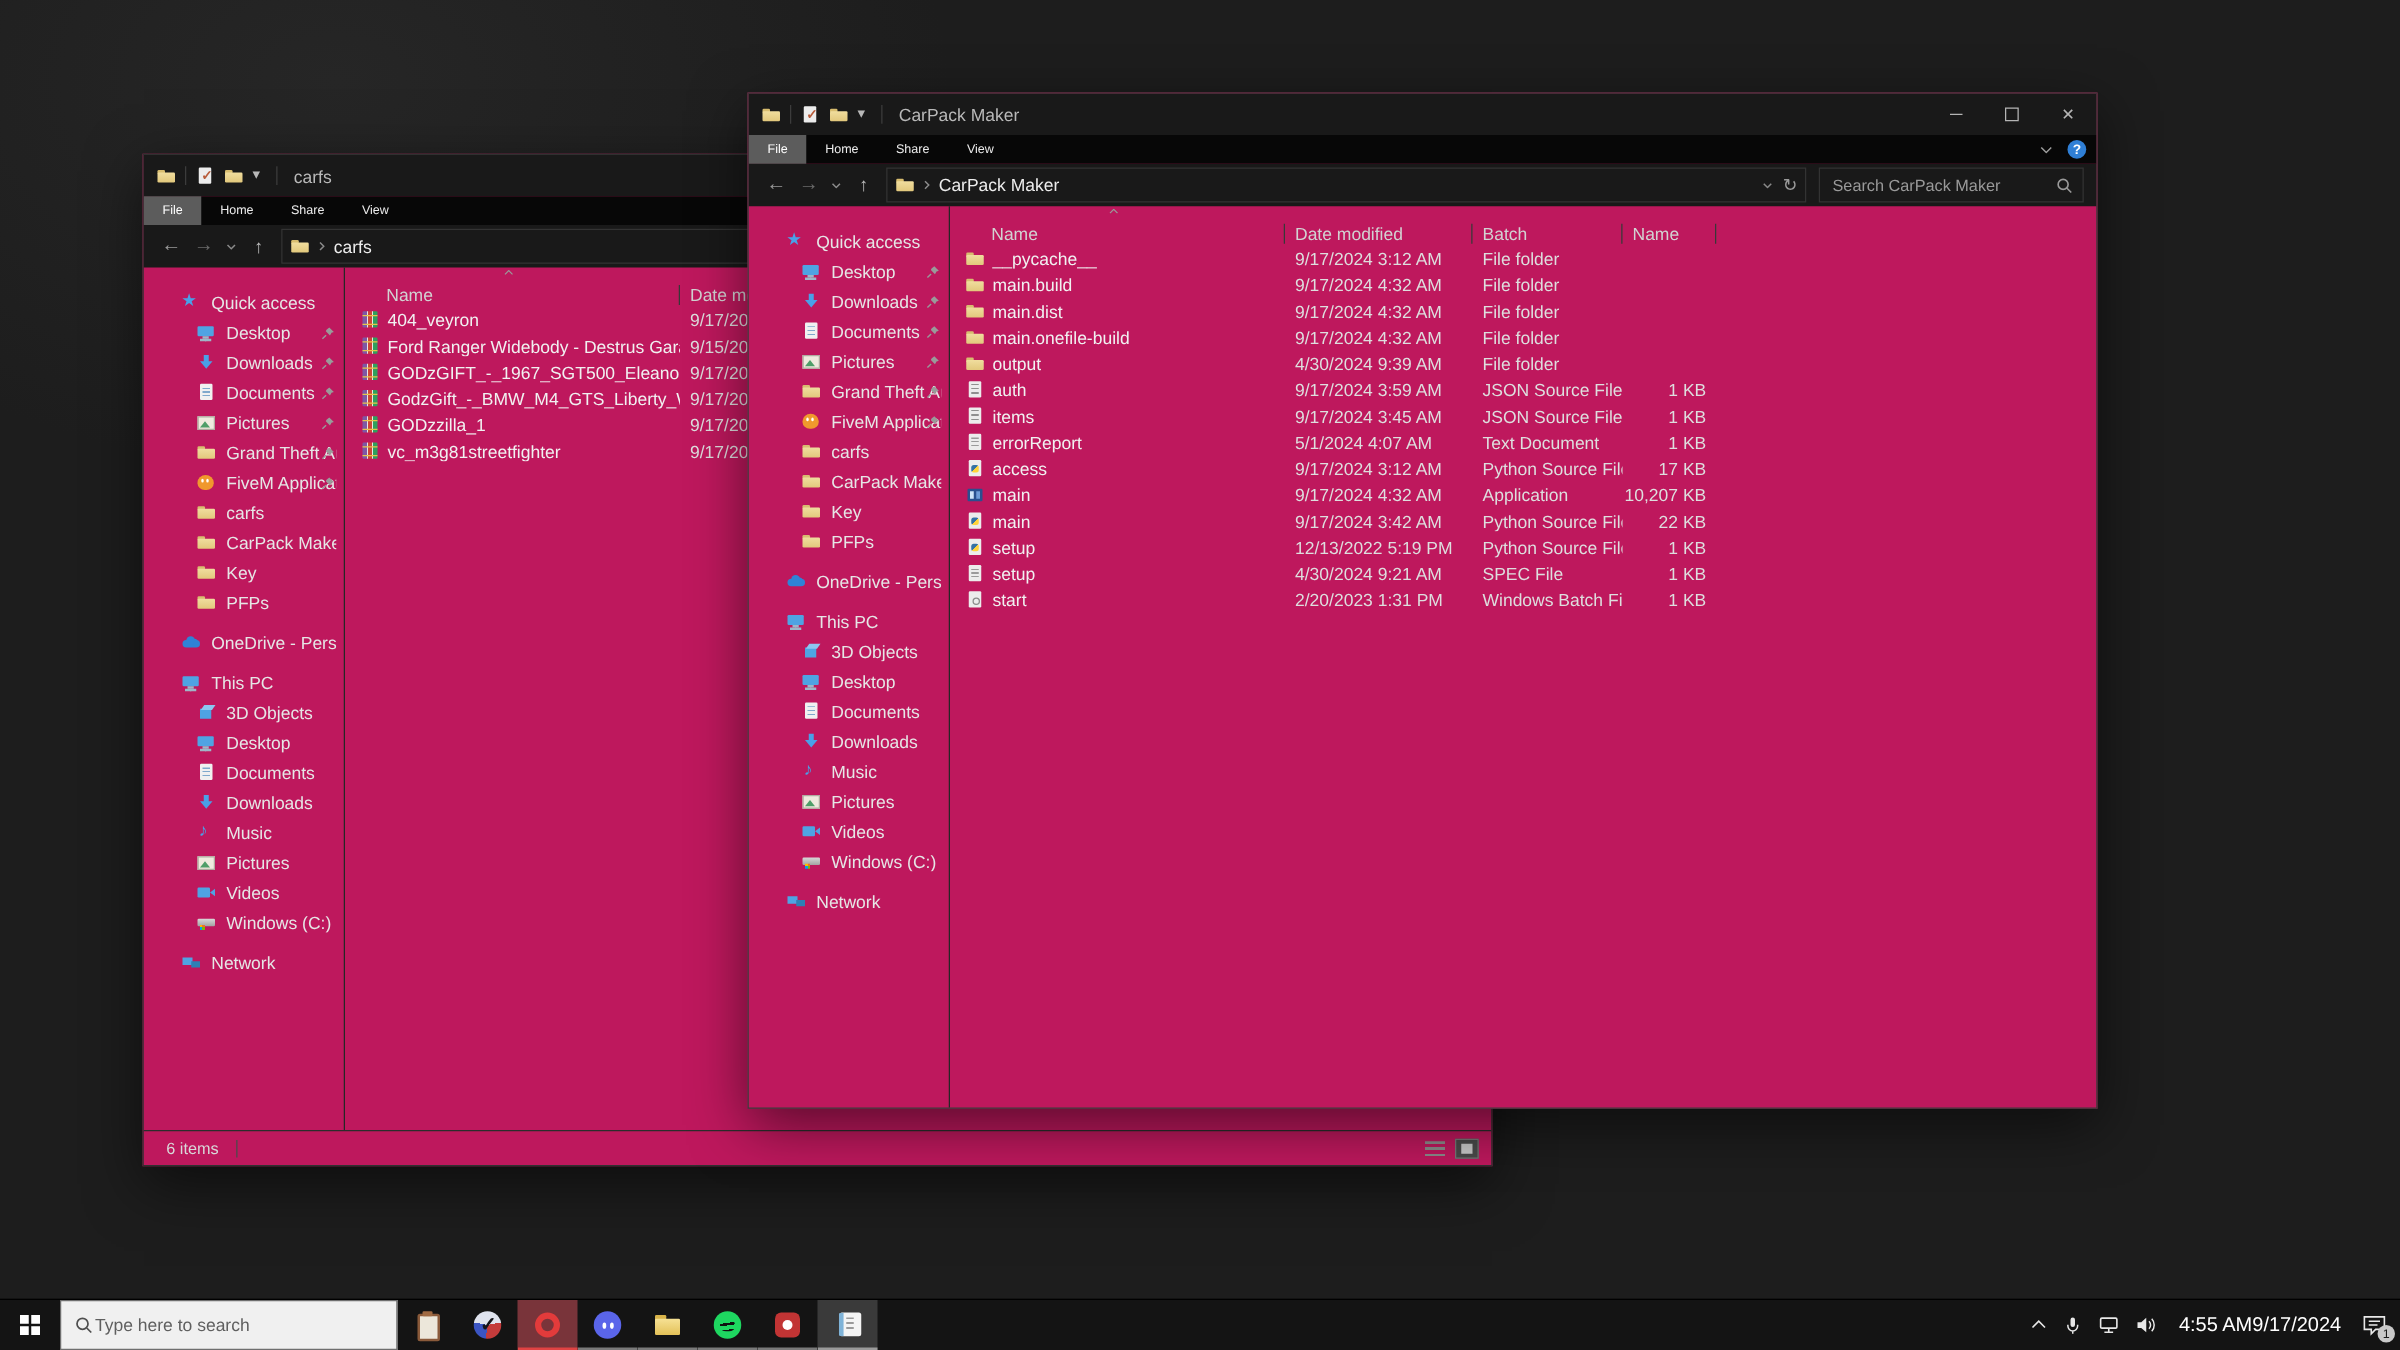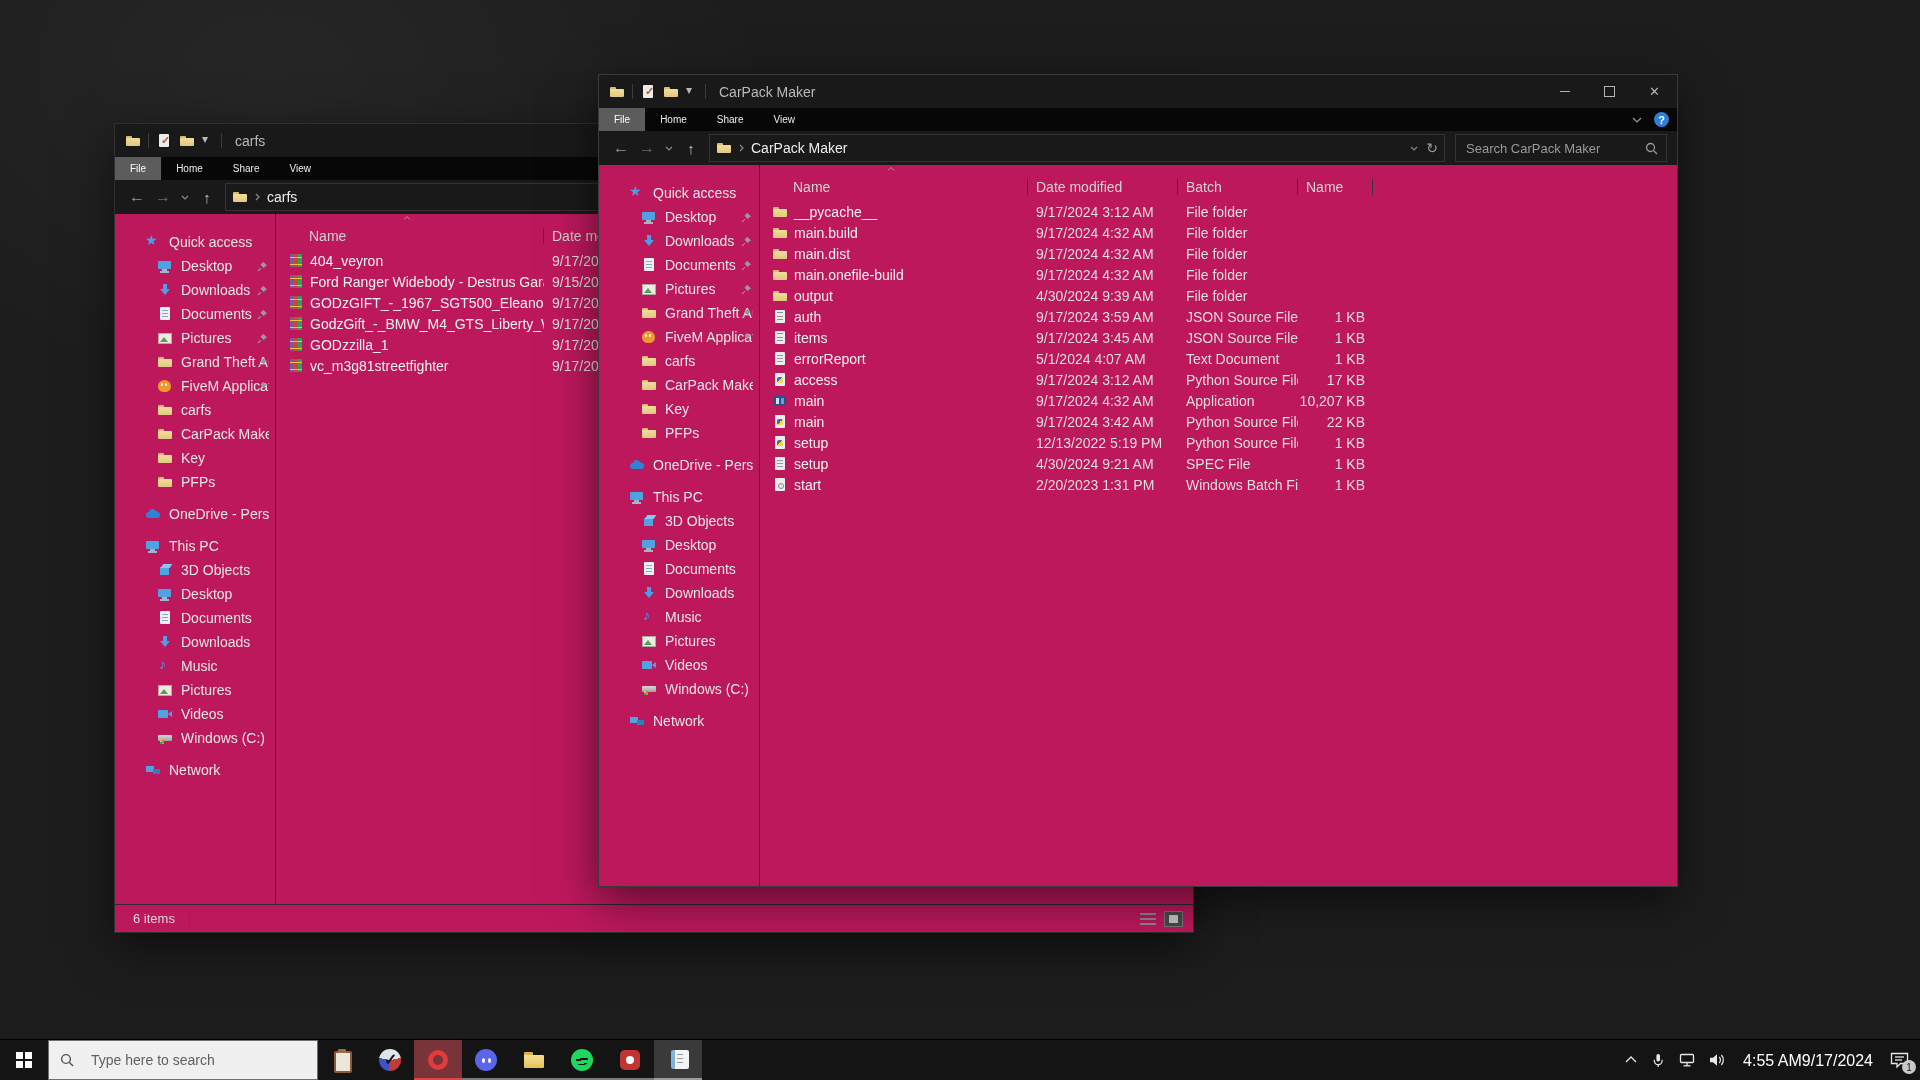--- a/index.html
+++ b/index.html
@@ -59,21 +59,21 @@
   .main{flex:1;display:flex;flex-direction:column;border-left:1px solid #262626;min-width:0;position:relative}
   .cols{height:30px;display:flex;align-items:flex-end;padding-bottom:4px;color:#d2d2d2;font-size:14px;position:relative;flex:none}
   .col{border-right:1px solid #383838}
   .h-name{width:268px;padding-left:33px;box-sizing:border-box}
   .h-date{width:150px;padding-left:8px;box-sizing:border-box}
   .h-type{width:120px;padding-left:8px;box-sizing:border-box}
   .h-size{width:75px;padding-left:8px;box-sizing:border-box}
   .sortchev{position:absolute;top:2px;left:127px}
 
   .rows{flex:1;overflow:hidden}
-  .row{height:21px;display:flex;align-items:flex-end;font-size:14px}
+  .row{height:21px;display:flex;align-items:flex-start;font-size:14px}
   .cell{white-space:nowrap;overflow:hidden;box-sizing:border-box}
   .cell-name{width:268px;display:flex;align-items:center;gap:6px;padding-left:12px;color:#f1f1f1}
   .cell-date{width:150px;padding-left:8px;color:#dedede}
   .cell-type{width:120px;padding-left:8px;color:#dedede}
   .cell-size{width:75px;padding-right:8px;text-align:right;color:#dedede}
 
   .statusbar{height:27px;border-top:1px solid #2c2c2c;display:flex;align-items:center;
     padding:0 10px 0 18px;font-size:13px;color:#d8d8d8;flex:none}
   .status-sep{width:1px;height:14px;background:#4a4a4a;margin-left:14px}
   .viewtoggles{margin-left:auto;display:flex;gap:8px;align-items:center}
@@ -133,21 +133,21 @@
   
   .taskbar{position:absolute;left:0;bottom:0;width:1920px;height:40px;background:#141414;
     display:flex;align-items:center;z-index:10;border-top:1px solid #000}
   .startbtn{width:48px;height:40px;display:flex;align-items:center;justify-content:center;flex:none}
   .winlogo{width:16px;height:16px;background:
     linear-gradient(#fff,#fff) 0 0/7px 7px no-repeat,
     linear-gradient(#fff,#fff) 9px 0/7px 7px no-repeat,
     linear-gradient(#fff,#fff) 0 9px/7px 7px no-repeat,
     linear-gradient(#fff,#fff) 9px 9px/7px 7px no-repeat}
   .tsearch{width:270px;height:40px;background:#f0f0f0;border:1px solid #6f6f6f;box-sizing:border-box;
-    display:flex;align-items:center;gap:15px;padding:0 11px;flex:none}
+    display:flex;align-items:center;gap:0;padding:0 11px;flex:none}
   .tsearchinput{flex:1;border:0;outline:0;background:transparent;font-size:14px;color:#444;
     font-family:"Liberation Sans",sans-serif;min-width:0}
   .tsearchinput::placeholder{color:#5f5f5f}
   .tapps{display:flex;height:40px}
   .tapp{width:48px;height:40px;display:flex;align-items:center;justify-content:center;position:relative}
   .tapp.running{box-shadow:inset 0 -2px 0 #7a7a7a}
   .tapp.active{background:#79343a;box-shadow:inset 0 -2px 0 #e04343}
   .tapp.openwin{background:#3a3a3a;box-shadow:inset 0 -2px 0 #9a9a9a}
   .tic{width:24px;height:24px;position:relative;flex:none}
   .tic-clipboard::before{content:"";position:absolute;left:4px;top:3px;width:14px;height:18px;background:#ece7da;border:2px solid #8a5a3a;border-radius:2px}

